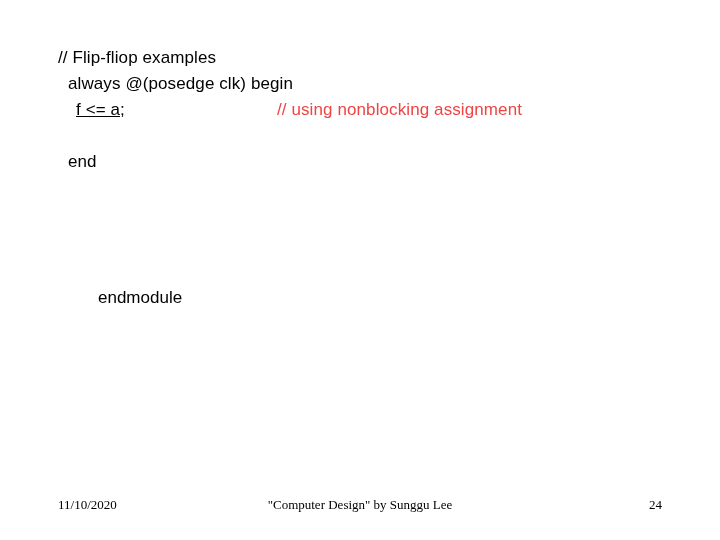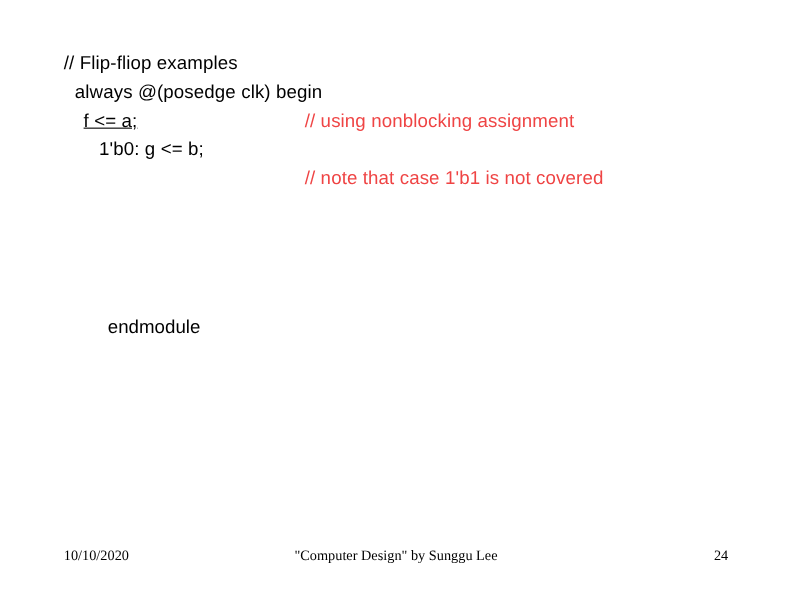--- a/index.html
+++ b/index.html
@@ -139,33 +139,32 @@
       <span class="code-comment"></span>
     </div>
 
     <div class="code-line">
       <span class="code-text ind-2">f &lt;= a;</span>
       <span class="code-comment">// using nonblocking assignment</span>
     </div>
 
 
 
+
     <div class="code-line">
-      <span class="code-text ind-3">1'b0: g &lt;= b;</span>
-      <span class="code-comment"></span>
     </div>
 
     <div class="code-line">
-      <span class="code-comment">// note that case 1'b1 is not covered</span>
+      <span class="code-text ind-1">end</span>
+      <span class="code-comment"></span>
     </div>
-
 
   </div>
 
   <div id="endmodule-line">endmodule</div>
 
   <div id="footer">
-    <div id="footer-date">10/10/2020</div>
+    <div id="footer-date">11/10/2020</div>
     <div id="footer-center">"Computer Design" by Sunggu Lee</div>
     <div id="footer-page">24</div>
   </div>
 
 </div>
 
 </body></html>

